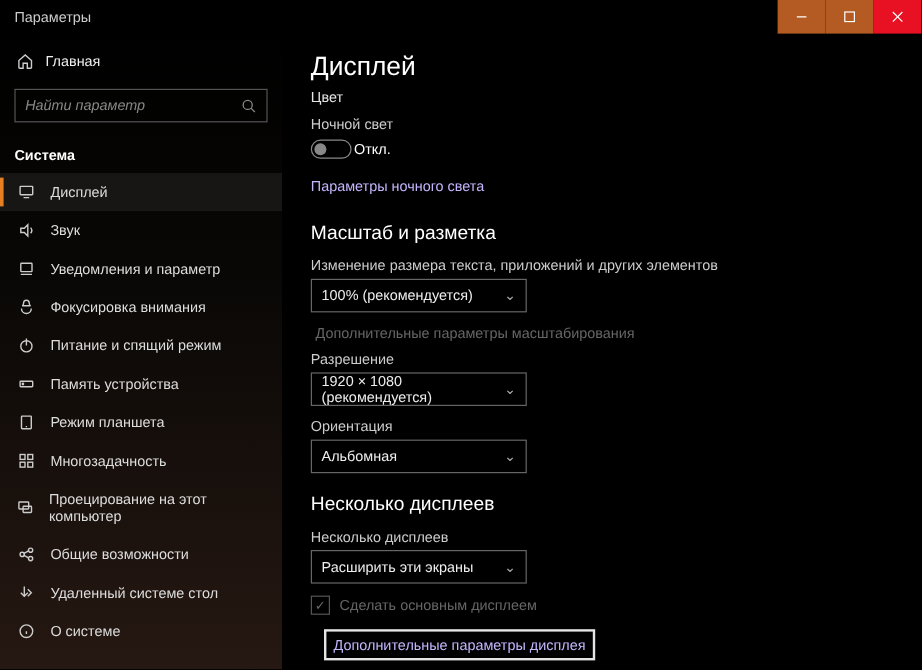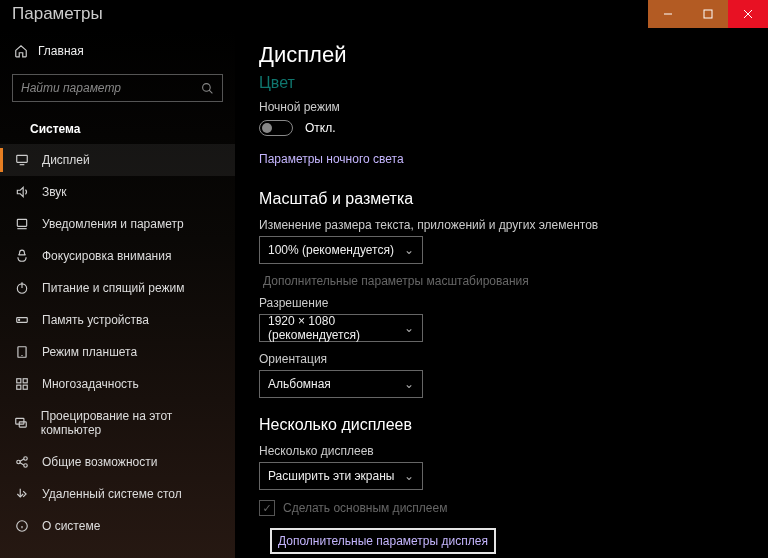--- a/index.html
+++ b/index.html
@@ -1,50 +1,50 @@
 <!DOCTYPE html>
 <html><head>
 <meta charset="utf-8">
 <style>
 * { margin:0; padding:0; box-sizing:border-box; font-family:"Segoe UI",Arial,sans-serif; }
 body { background:#000; color:#fff; width:768px; height:558px; overflow:hidden; font-size:12px; }
 .window { display:flex; flex-direction:column; height:100%; background:#000; }
 .titlebar { height:28px; display:flex; align-items:center; justify-content:space-between; background:#000; }
-.titlebar .title { padding-left:12px; font-size:17px; color:#ccc; }
+.titlebar .title { padding-left:12px; font-size:12px; color:#ccc; }
 .winbtns { display:flex; }
 .winbtn { width:40px; height:28px; display:flex; align-items:center; justify-content:center; color:#fff; }
 .winbtn.close { background:#e81123; }
 .winbtn.mm { background:#b35b23; }
 .winbtn svg, .winbtn span { pointer-events:none; }
 .body { flex:1; display:flex; overflow:hidden; }
 .sidebar { width:235px; display:flex; flex-direction:column; padding:8px 0 0 0; background:linear-gradient(180deg,#000 0%, #0a0806 40%, #261812 100%); }
 .home { display:flex; align-items:center; gap:10px; padding:8px 14px; font-size:12px; color:#eee; }
 .search { margin:8px 12px; height:28px; border:1px solid #555; display:flex; align-items:center; padding:0 8px; background:transparent;justify-content:flex-end; }
 .search input { flex:1; background:transparent; border:none; color:#ccc; font-size:12px; outline:none; }
 .search input::placeholder { color:#888; font-style:italic; }
 .search .sicon { color:#888; }
-.category { padding:12px 14px 8px 30px; font-size:12px; font-weight:600; color:#fff; }
+.category { padding:12px 14px 8px 12px; font-size:12px; font-weight:600; color:#fff; }
 .navlist { flex:1; overflow:auto; }
 .navitem { display:flex; align-items:center; gap:12px; padding:9px 14px; font-size:12px; color:#ddd; cursor:pointer; position:relative; }
 .navitem.active { background:rgba(255,255,255,0.07); }
 .navitem.active::before { content:""; position:absolute; left:0; top:4px; bottom:4px; width:3px; background:#e67e22; }
 .navitem .nicon { width:16px; display:flex; justify-content:center; color:#ccc; }
 .content { flex:1; overflow:auto; padding:10px 24px 20px 24px; background:#000; }
 .content::-webkit-scrollbar{width:4px}.content::-webkit-scrollbar-thumb{background:#333}
 h1 { font-size:22px; font-weight:400; margin:4px 0 6px 0; }
 h2 { font-size:16px; font-weight:400; margin:18px 0 10px 0; }
-.sub { font-size:16px; color:#0f766e; margin-bottom:8px; }
+.sub { font-size:12px; color:#e5e5e5; margin-bottom:8px; }
 .label { font-size:12px; color:#ccc; margin:8px 0 4px 0; }
-.toggle-row { display:flex; align-items:center; gap:12px; margin:6px 0 10px 0; }
+.toggle-row { display:flex; align-items:center; gap:2px; margin:6px 0 10px 0; }
 .toggle { width:34px; height:16px; border:1px solid #888; border-radius:8px; position:relative; background:#000; }
 .toggle::after { content:""; position:absolute; width:10px; height:10px; border-radius:50%; background:#888; top:2px; left:2px; }
 .link { color:#0a84d6; font-size:12px; cursor:pointer; margin:6px 0; display:inline-block; }
 .link.orange { color:#c4b5fd; }
 .dimlink { color:#666; font-size:12px; margin:6px 4px; }
-.select { width:164px; height:28px; border:1px solid #666; display:flex; align-items:center; justify-content:space-between; padding:13px 8px; font-size:12px; color:#eee; margin:2px 0 10px 0; background:#000; }
+.select { width:180px; height:28px; border:1px solid #666; display:flex; align-items:center; justify-content:space-between; padding:13px 8px; font-size:12px; color:#eee; margin:2px 0 10px 0; background:#000; }
 .select .chev { color:#aaa; }
 .check-row { display:flex; align-items:center; gap:8px; margin:8px 0; color:#666; font-size:12px; }
 .checkbox { width:16px; height:16px; border:1px solid #555; display:flex; align-items:center; justify-content:center; color:#666; font-size:11px; }
 .hl { border:2px solid #e5e5e5; padding:4px 6px; display:inline-block; margin:4px 11px; }
 .hl .link { margin:0; }
 svg { display:block; }
 </style>
 </head>
 <body>
 
@@ -204,21 +204,21 @@
                 <line x1="12" y1="12" x2="12" y2="16"></line>
               </svg>
             </span>
             <span>О системе</span>
           </div>
       </div>
     </div>
     <div class="content">
       <h1>Дисплей</h1>
       <div class="sub">Цвет</div>
-      <div class="label">Ночной режим</div>
+      <div class="label">Ночной свет</div>
       <div class="toggle-row">
         <div class="toggle"></div>
         <span>Откл.</span>
       </div>
       <span class="link orange">Параметры ночного света</span>
 
       <h2>Масштаб и разметка</h2>
       <div class="label">Изменение размера текста, приложений и других элементов</div>
       <div class="select">
         <span>100% (рекомендуется)</span>

